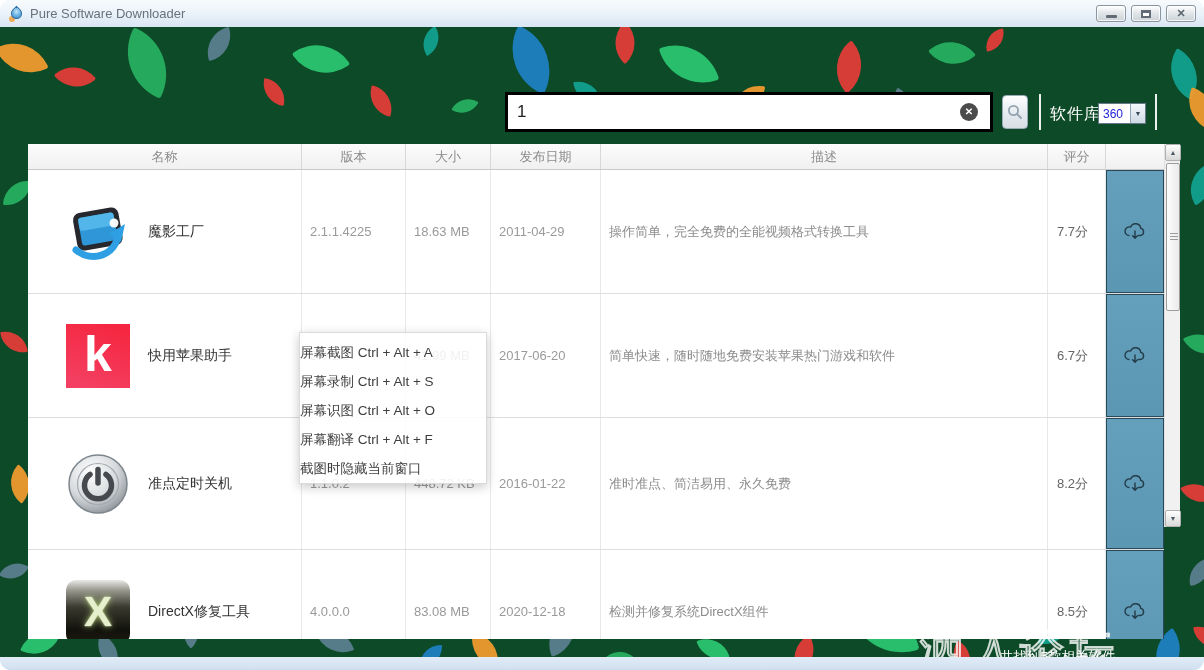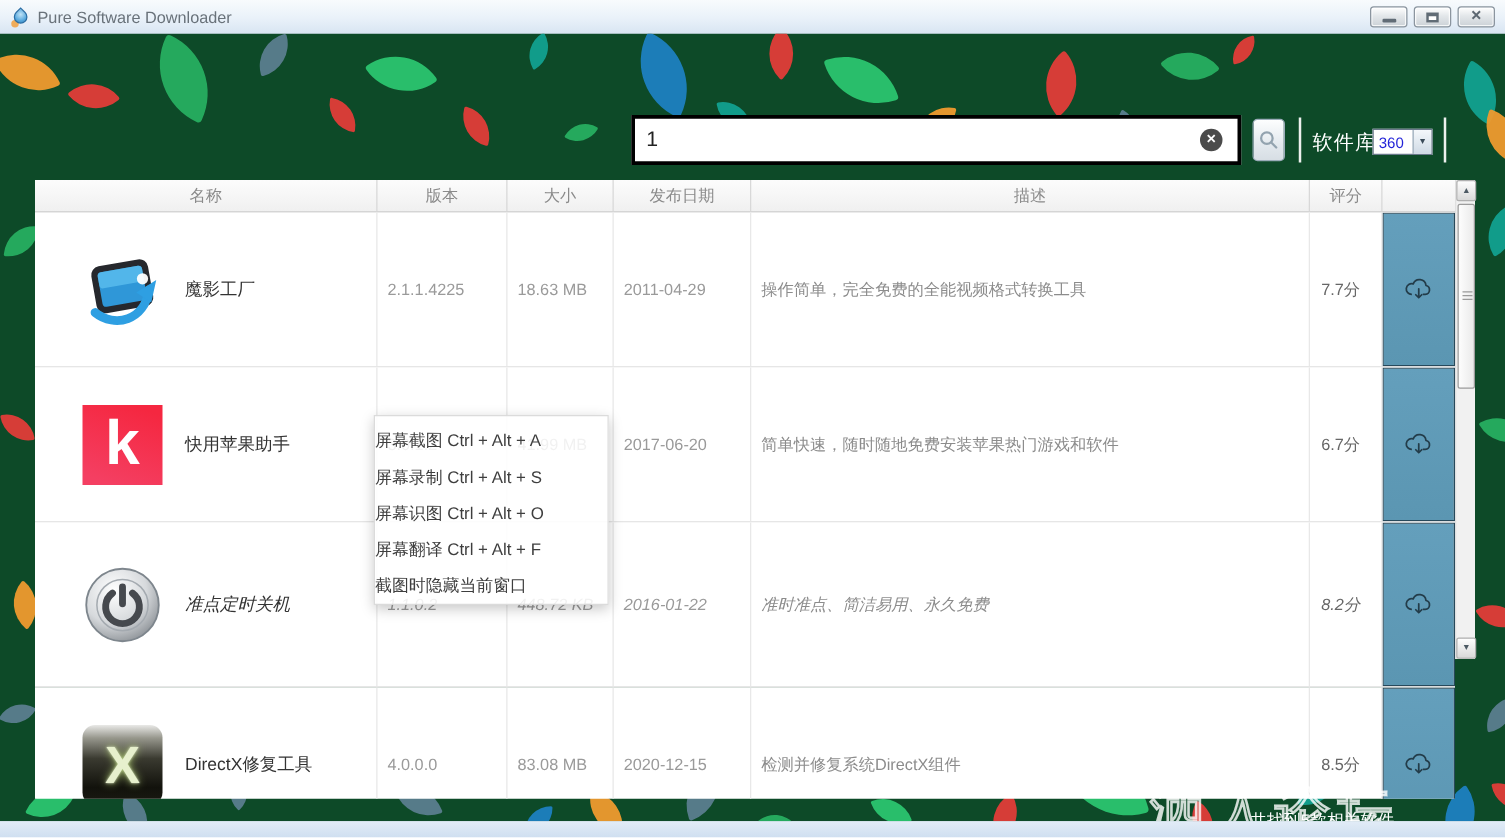--- a/index.html
+++ b/index.html
@@ -1,19 +1,19 @@
 <!DOCTYPE html>
 <html style="--bg-green: #0d4a28; --dl-btn: #5b96b2; --dl-light: #649fbc;"><head>
 <meta charset="utf-8">
 <style>
   * { margin:0; padding:0; box-sizing:border-box; }
   html,body { background:#fff; }
   body { font-family:"Liberation Sans", sans-serif; }
 
-  .window { position:relative; width:1204px; height:670px; overflow:hidden; background:#dce8f5; }
+  .window { position:relative; width:1204px; height:670px; overflow:hidden; background:#dce8f5;border-radius:11px; }
 
   
   .titlebar { position:absolute; left:0; top:0; width:1204px; height:27px;
     background:linear-gradient(#f8fbfd,#e9f1f9 55%,#d8e5f2); display:flex; align-items:center; }
   .drop-icon { position:relative; width:14px; height:16px; margin:0 7px 0 9px; }
   .drop-icon .drop { position:absolute; left:2px; top:2px; width:11px; height:11px;
     background:radial-gradient(circle at 35% 35%, #bfe3f7, #57a8dd 60%, #2f7fba);
     border:1px solid #2a6ea5; border-radius:0 55% 55% 55%; transform:rotate(45deg); }
   .drop-icon .dot { position:absolute; left:0; bottom:0; width:6px; height:6px; background:#f2a03d; border-radius:50%; opacity:.85; }
   .title-text { font-size:13px; color:#69727a; }
@@ -56,21 +56,21 @@
   .table { position:absolute; left:28px; top:117px; width:1152px; height:383px; background:#fff; display:flex; }
   .table-main { width:1136px; height:100%; }
   .thead { display:flex; height:26px; background:linear-gradient(#fcfcfc,#f0f0f0);
     border-bottom:1px solid #c9c9c9; }
   .th { font-size:13px; color:#8b8b8b; display:flex; align-items:center; justify-content:center;
     border-right:1px solid #d8d8d8; height:100%; }
   .th:last-child { border-right:none; }
   .tbody { height:469px; overflow:hidden; }
   .trow { display:flex; border-bottom:1px solid #dedede; background:#fff; }
   .trow:nth-child(1){ height:124px; } .trow:nth-child(2){ height:124px; }
-  .trow:nth-child(3){ height:132px;font-style:italic; } .trow:nth-child(4){ height:124px; }
+  .trow:nth-child(3){ height:132px; } .trow:nth-child(4){ height:124px; }
   .td { border-right:1px solid #e8e8e8; height:100%; display:flex; align-items:center; overflow:hidden; }
   .col-name{width:274px;} .col-version{width:104px;} .col-size{width:85px;}
   .col-date{width:110px;} .col-desc{width:447px;} .col-rating{width:58px;} .col-dl{width:58px;}
   .td.col-dl { border-right:none; padding:0; }
   .td-text { font-size:13px; color:#9a9a9a; padding-left:8px; }
   .td.col-desc .td-text { color:#8c8c8c; }
   .name-text { font-size:14px; color:#333; }
   .app-icon { width:64px; height:64px; margin:0 18px 0 38px; flex:none; position:relative;
     display:flex; align-items:center; justify-content:center; }
   .icon-kuaiyong { background:linear-gradient(200deg,#f52740 10%,#f43f62 90%); }
@@ -334,21 +334,21 @@
                 </div>
       <span class="name-text">DirectX修复工具</span>
     </div>
     <div class="td col-version">
                 <span class="td-text">4.0.0.0</span>
               </div>
     <div class="td col-size">
                 <span class="td-text">83.08 MB</span>
               </div>
     <div class="td col-date">
-                <span class="td-text">2020-12-15</span>
+                <span class="td-text">2020-12-18</span>
               </div>
     <div class="td col-desc">
                 <span class="td-text">检测并修复系统DirectX组件</span>
               </div>
     <div class="td col-rating">
                 <span class="rating-text">8.5分</span>
               </div>
     <div class="td col-dl">
       <button class="dl-btn">
         <svg width="26" height="22" viewBox="0 0 26 22">

